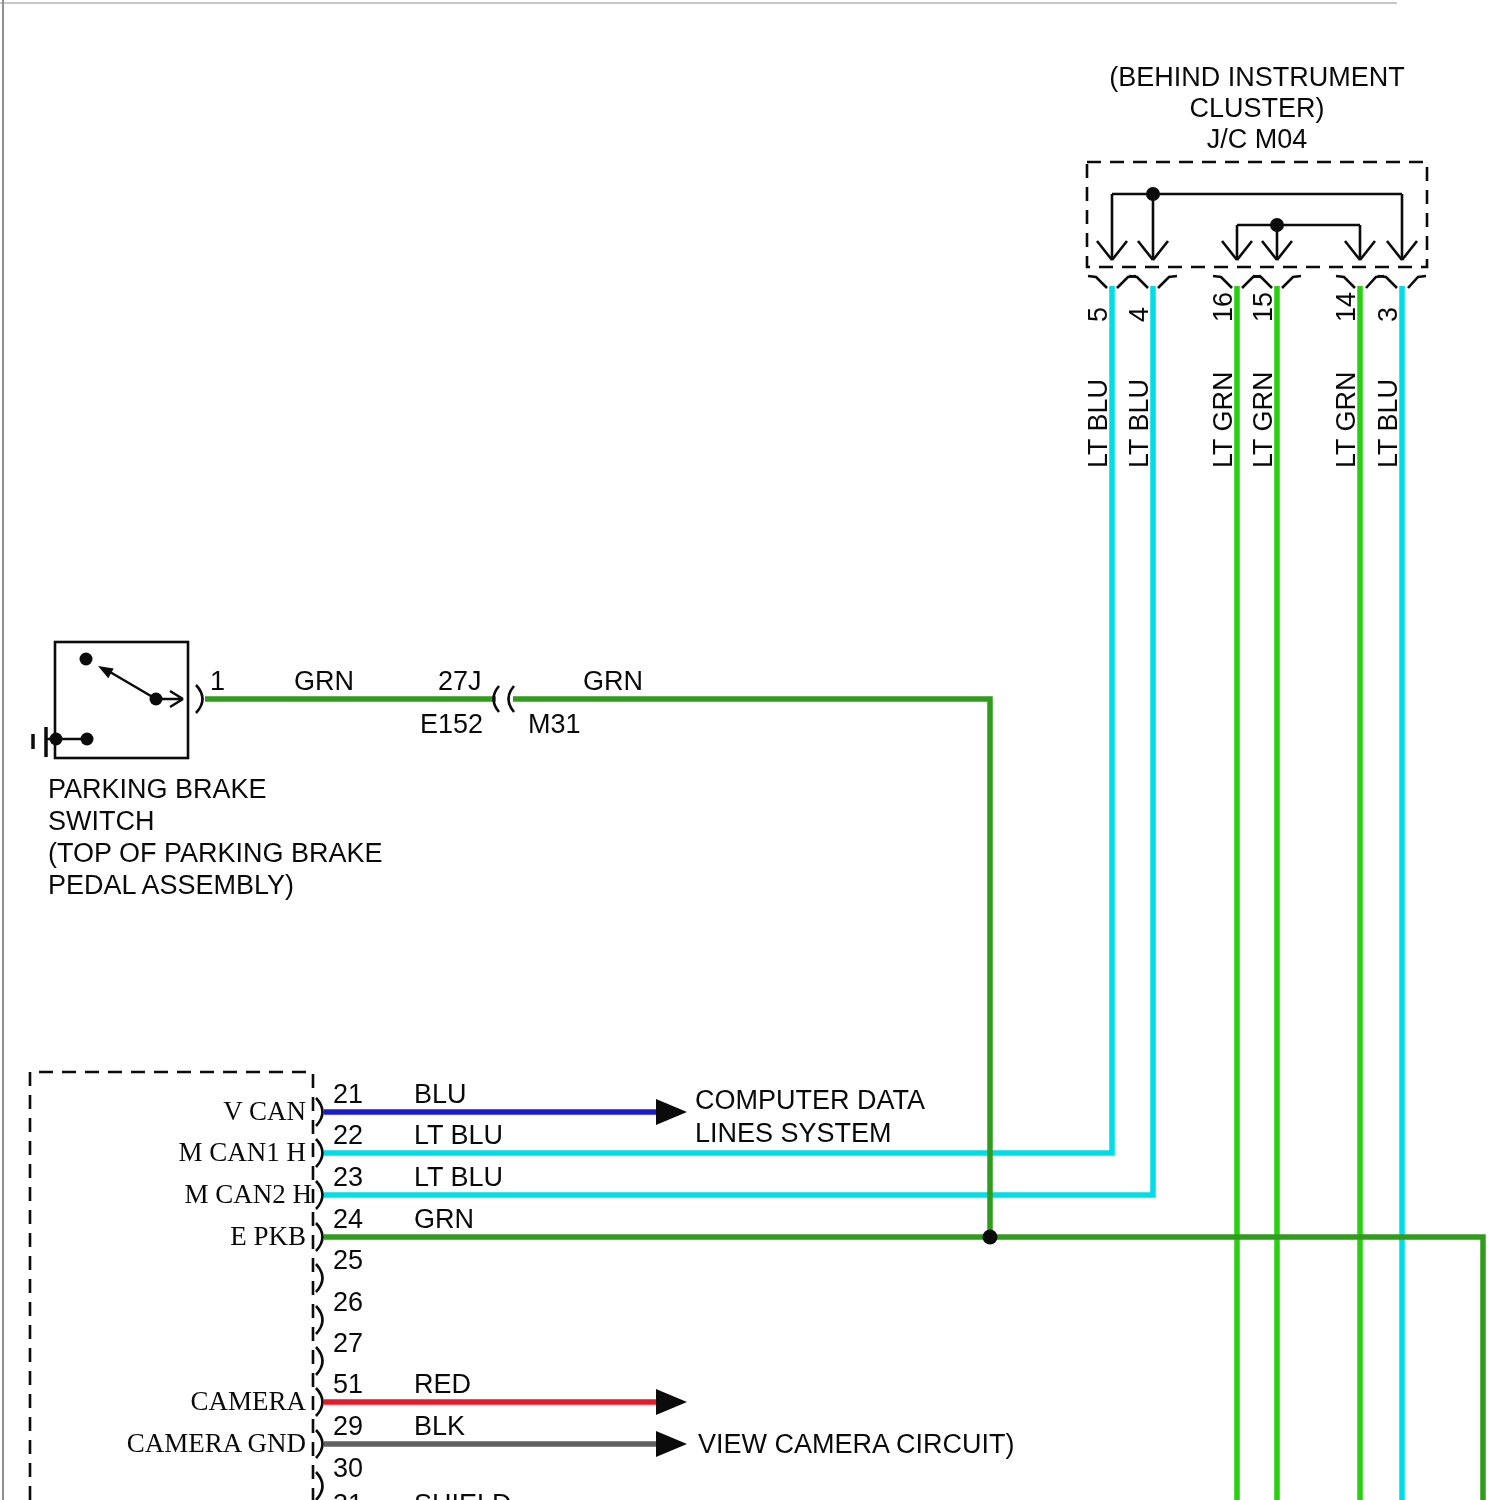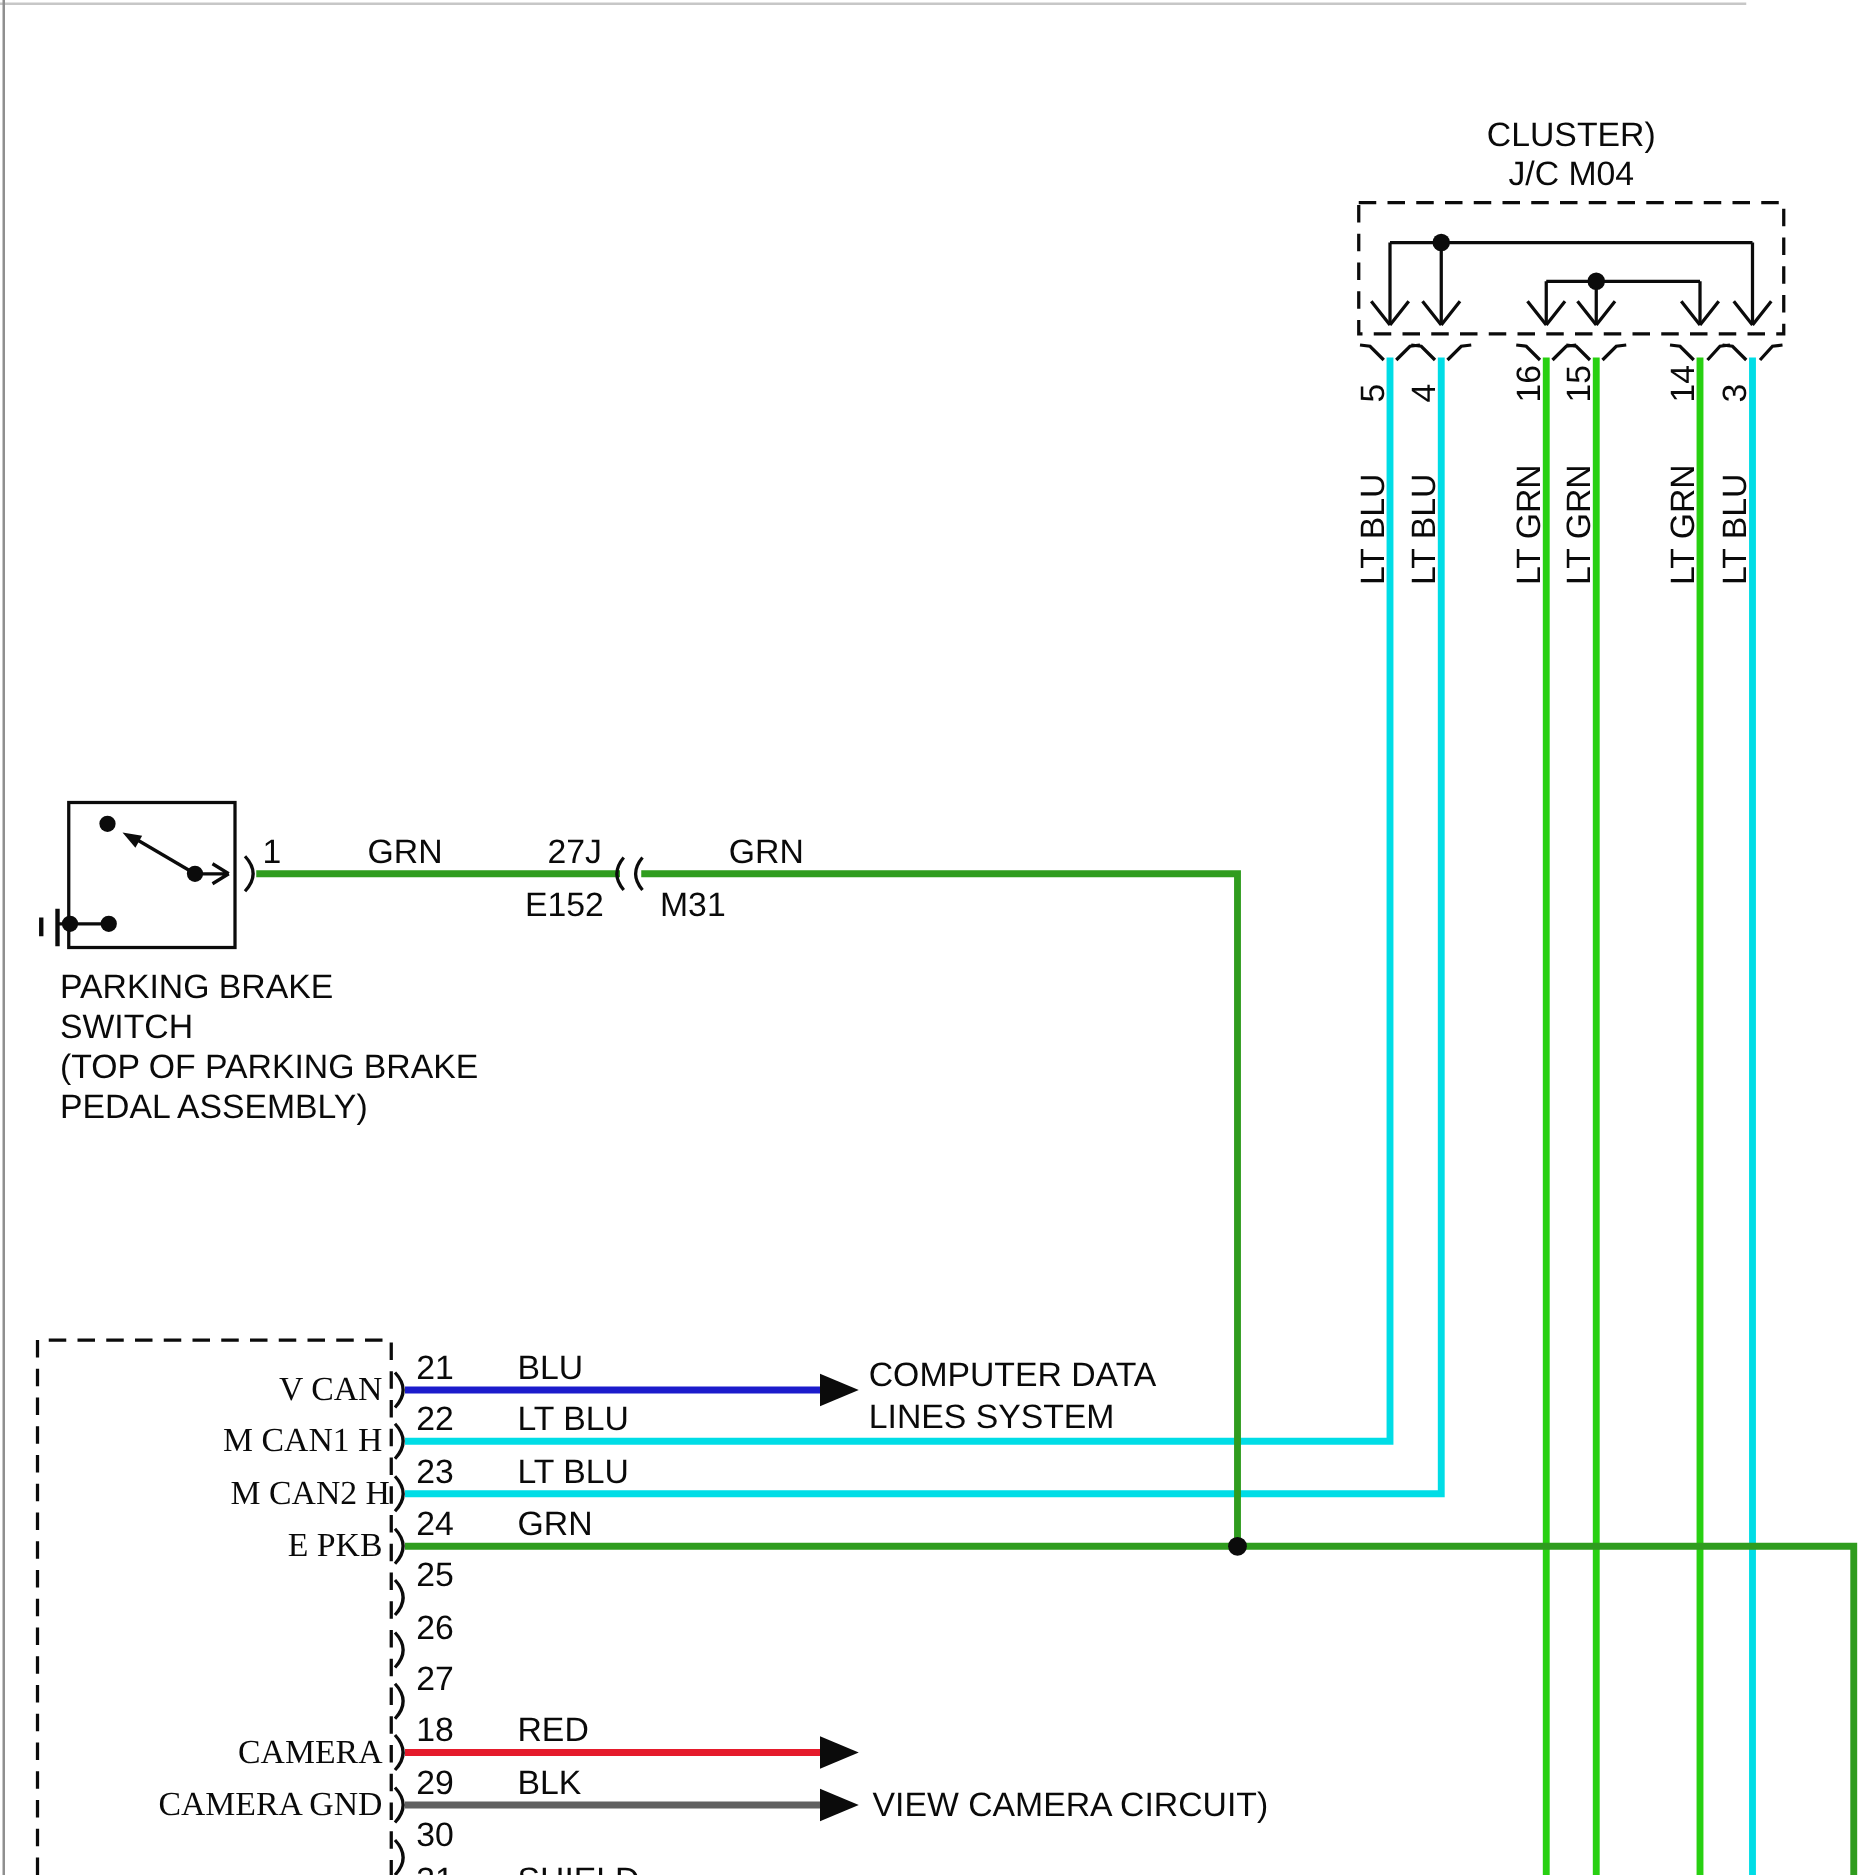--- a/index.html
+++ b/index.html
@@ -87,20 +87,21 @@
       <path d="M316 1472 Q329 1486 316 1500"></path>
     </g>
 
     <polygon points="687,1112 656,1099 656,1125" fill="#0b0b0b"></polygon>
     <polygon points="687,1402 656,1389 656,1415" fill="#0b0b0b"></polygon>
     <polygon points="687,1444 656,1431 656,1457" fill="#0b0b0b"></polygon>
 
     <circle cx="990" cy="1237" r="7.5" fill="#0b0b0b"></circle>
   </svg>
 
+  <div class="lbl ctr" style="left:1057px;top:62px;width:400px">(BEHIND INSTRUMENT</div>
   <div class="lbl ctr" style="left:1057px;top:93px;width:400px">CLUSTER)</div>
   <div class="lbl ctr" style="left:1057px;top:124px;width:400px">J/C M04</div>
 
   <div class="lbl rot" style="left:1083px;top:322px">5</div>
   <div class="lbl rot" style="left:1124px;top:322px">4</div>
   <div class="lbl rot" style="left:1208px;top:322px">16</div>
   <div class="lbl rot" style="left:1248px;top:322px">15</div>
   <div class="lbl rot" style="left:1331px;top:322px">14</div>
   <div class="lbl rot" style="left:1373px;top:322px">3</div>
 
@@ -129,21 +130,21 @@
   <div class="lbl rgt" style="left:36px;top:1386px;width:270px">CAMERA</div>
   <div class="lbl rgt" style="left:36px;top:1428px;width:270px">CAMERA GND</div>
 
   <div class="lbl" style="left:333px;top:1079px">21</div>
   <div class="lbl" style="left:333px;top:1120px">22</div>
   <div class="lbl" style="left:333px;top:1162px">23</div>
   <div class="lbl" style="left:333px;top:1204px">24</div>
   <div class="lbl" style="left:333px;top:1245px">25</div>
   <div class="lbl" style="left:333px;top:1287px">26</div>
   <div class="lbl" style="left:333px;top:1328px">27</div>
-  <div class="lbl" style="left:333px;top:1369px">18</div>
+  <div class="lbl" style="left:333px;top:1369px">51</div>
   <div class="lbl" style="left:333px;top:1411px">29</div>
   <div class="lbl" style="left:333px;top:1453px">30</div>
   <div class="lbl" style="left:333px;top:1489px">31</div>
 
   <div class="lbl" style="left:414px;top:1079px">BLU</div>
   <div class="lbl" style="left:414px;top:1120px">LT BLU</div>
   <div class="lbl" style="left:414px;top:1162px">LT BLU</div>
   <div class="lbl" style="left:414px;top:1204px">GRN</div>
   <div class="lbl" style="left:414px;top:1369px">RED</div>
   <div class="lbl" style="left:414px;top:1411px">BLK</div>

